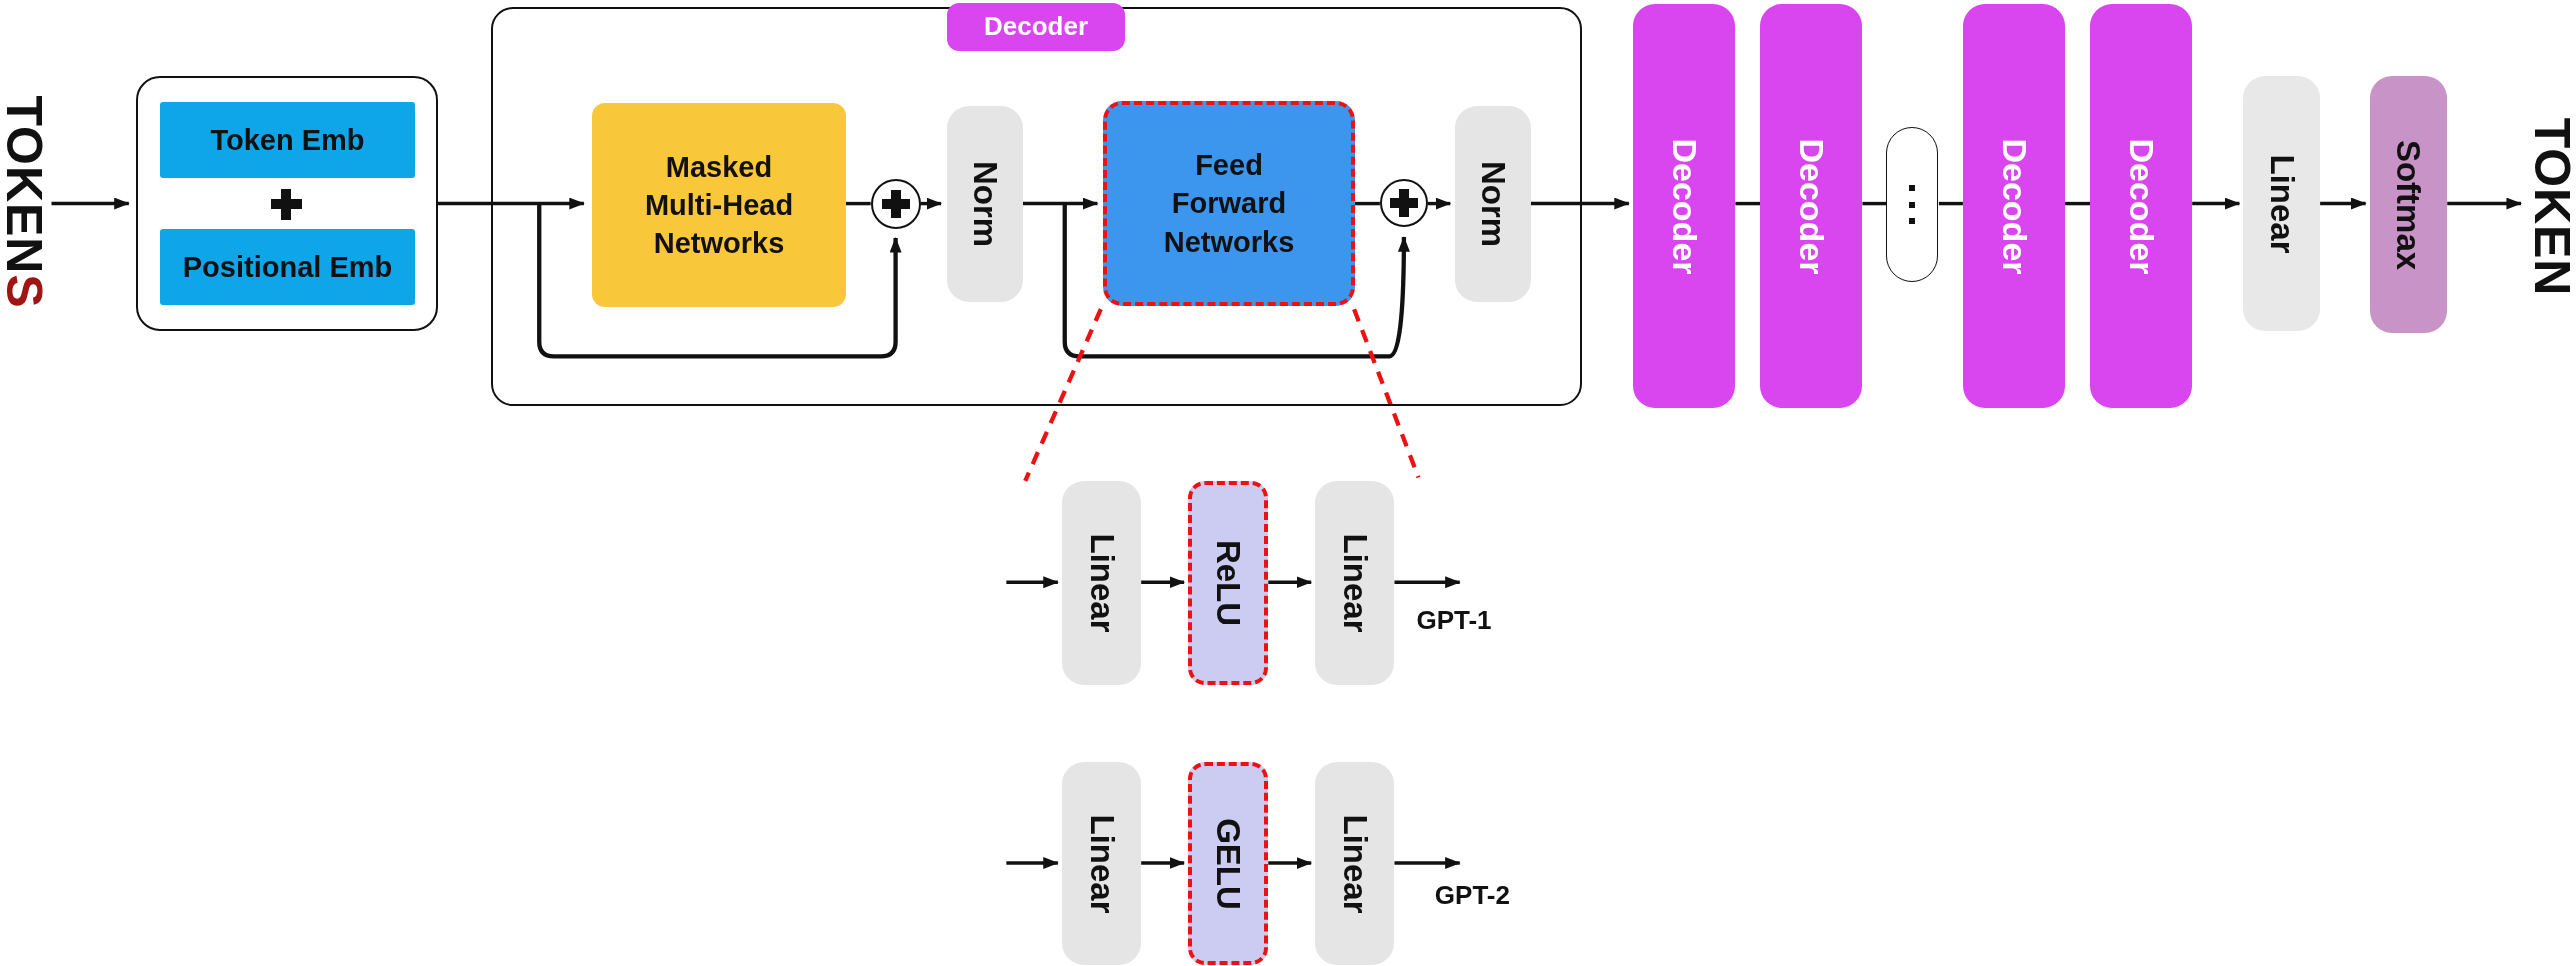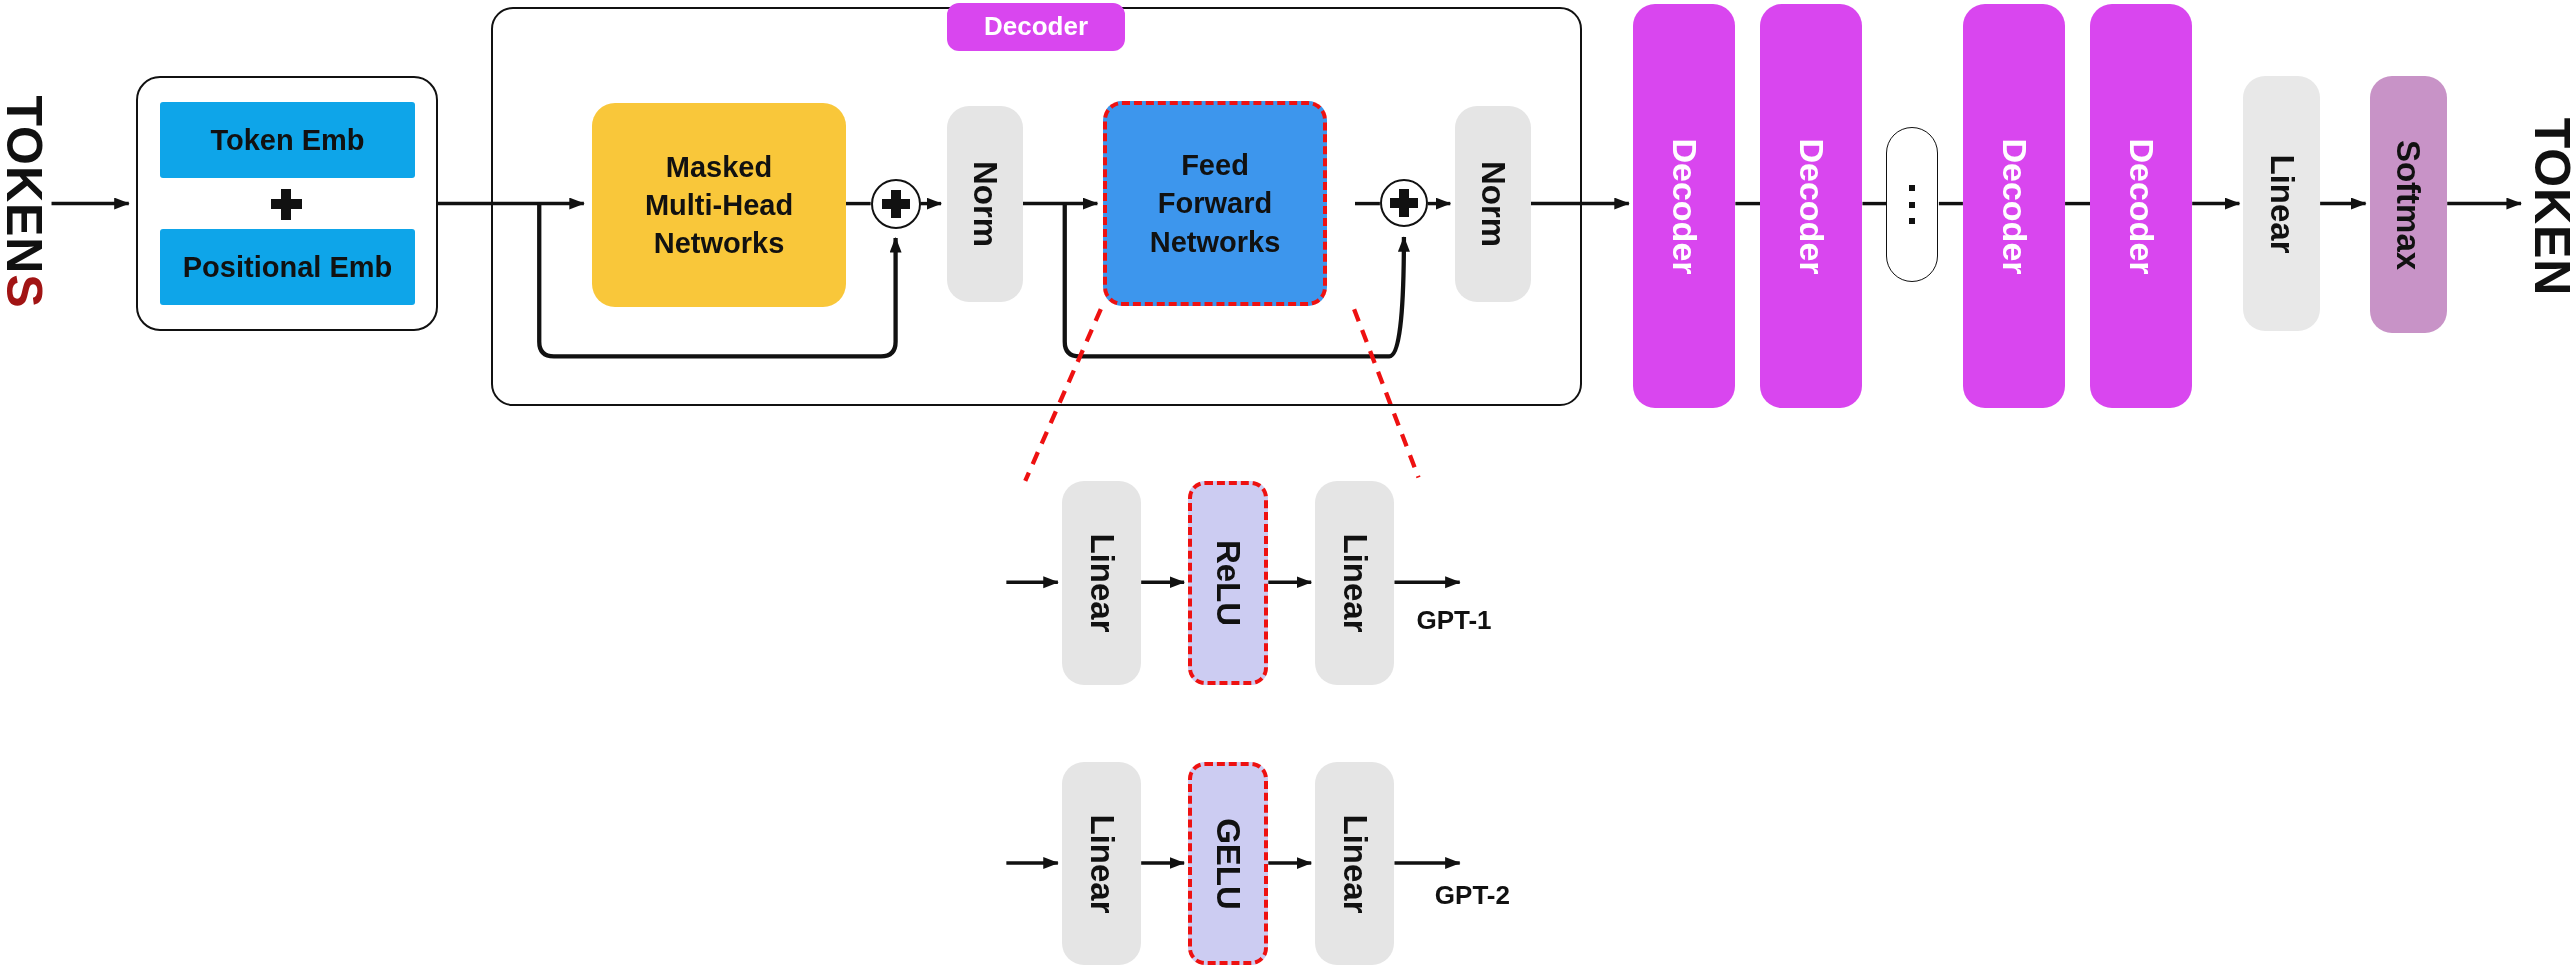--- a/index.html
+++ b/index.html
@@ -6,21 +6,21 @@
   #canvas{
     position:relative;width:2576px;height:967px;background:#ffffff;
     font-family:"Liberation Sans","DejaVu Sans",sans-serif;color:#111;overflow:hidden;
   }
   #wires{position:absolute;left:0;top:0;z-index:1;}
   .node{position:absolute;box-sizing:border-box;display:flex;align-items:center;justify-content:center;z-index:2;}
   .outline{background:#fff;border:2.6px solid #111;}
   .pill-gray{background:#E5E5E5;border-radius:22px;}
   .emb-pill{background:#0ea5e9;border-radius:3px;font-size:29px;font-weight:600;}
   .teal{background:#d946ef;color:#fff;}
-  .yellow{background:#F9C73A;border-radius:23px;}
+  .yellow{background:#F9C73A;border-radius:13px;}
   .blue{background:#3D96ED;border-radius:19px;border:4.3px dashed #EE1111;}
   .lavender{background:#CCCCF2;border-radius:17px;border:4.3px dashed #EE1111;}
   .purple{background:#C893C7;border-radius:22px;}
   .vtext{transform:rotate(90deg);white-space:nowrap;font-weight:600;}
   .stack-label{font-size:34px;}
   .head-label{font-size:33px;}
   .multiline{flex-direction:column;font-size:29px;font-weight:600;line-height:1.32;text-align:center;}
   .big-label{font-size:50px;font-weight:800;letter-spacing:0.9px;white-space:nowrap;}
   .caption{font-size:26px;font-weight:700;z-index:3;}
   .addnode{background:#fff;border:2.6px solid #111;border-radius:50%;}
@@ -123,21 +123,21 @@
     <div class="cross small">
         <div class="h"></div>
         <div class="v"></div>
       </div>
   </div>
 
   <div class="node pill-gray" style="left:947px;top:106px;width:76px;height:196px;">
     <span class="vtext head-label">Norm</span>
   </div>
 
-  <div class="node blue multiline" style="left:1103px;top:101px;width:224px;height:205px;">
+  <div class="node blue multiline" style="left:1103px;top:101px;width:252px;height:205px;">
     <span>Feed</span>
     <span>Forward</span>
     <span>Networks</span>
   </div>
 
   <div class="node addnode" style="left:1380px;top:179px;width:48px;height:48px;">
     <div class="cross small">
         <div class="h"></div>
         <div class="v"></div>
       </div>

